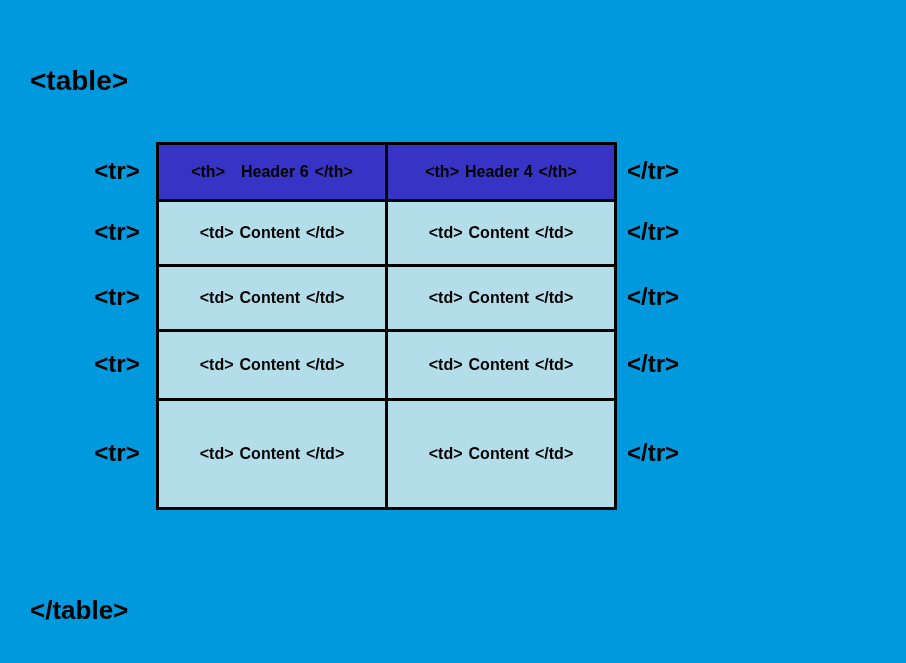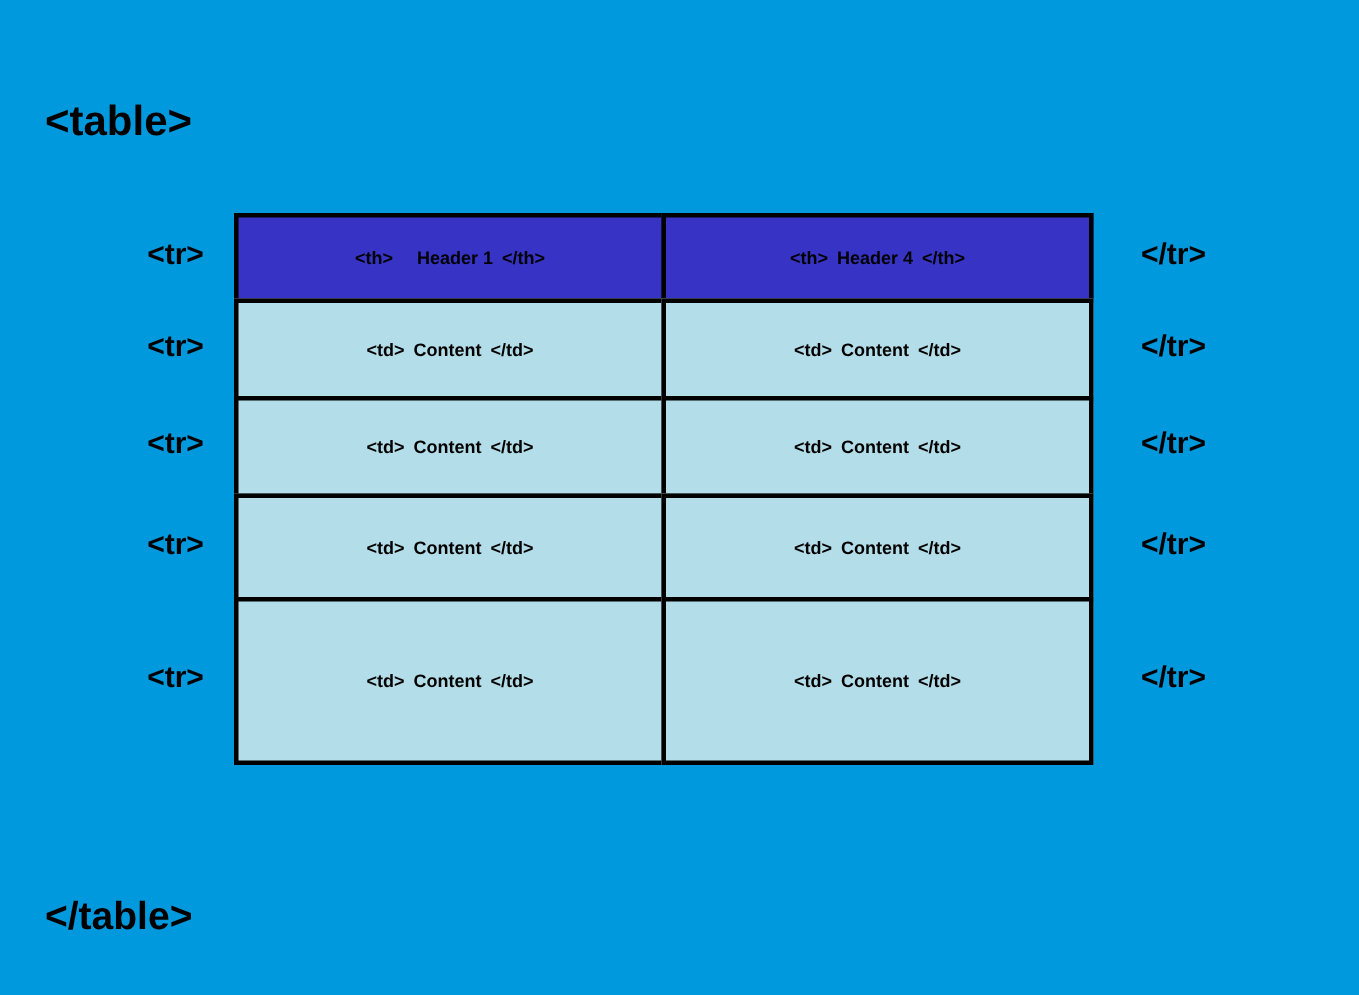--- a/index.html
+++ b/index.html
@@ -34,40 +34,39 @@
       position: absolute;
       left: 78px;
       top: 142px;
     }
     .row {
       display: flex;
       align-items: center;
     }
     .tr-open, .tr-close {
       width: 78px;
-      font-size: 20px;
+      font-size: 24px;
       color: #000;
       font-weight: bold;
       text-align: center;
     }
     .tr-close {
       width: 78px;
       padding-left: 0;
-      text-align: right;
     }
     .cells {
       display: flex;
     }
     .cell {
-      width: 288px;
+      width: 232px;
       border: 3px solid #000;
       display: flex;
       align-items: center;
       justify-content: center;
-      font-size: 12px;
+      font-size: 16px;
       font-weight: bold;
       color: #000;
       margin-right: -3px;
       margin-bottom: -3px;
     }
     .cell.header {
       background: #3733C4;
       color: #000;
       height: 60px;
     }
@@ -88,21 +87,21 @@
 <div class="tag-close">&lt;/table&gt;</div>
 
 <div class="diagram">
 
   <div class="row row-h">
     <div class="tr-open">&lt;tr&gt;</div>
     <div class="cells">
       <div class="cell header">
         <span class="th-content">&lt;th&gt;</span>
         <span style="width:16px;"></span>
-        <span>Header 1</span>
+        <span>Header 6</span>
         <span style="width:6px;"></span>
         <span class="th-content">&lt;/th&gt;</span>
       </div>
       <div class="cell header">
         <span class="th-content">&lt;th&gt;</span>
         <span style="width:6px;"></span>
         <span>Header 4</span>
         <span style="width:6px;"></span>
         <span class="th-content">&lt;/th&gt;</span>
       </div>

